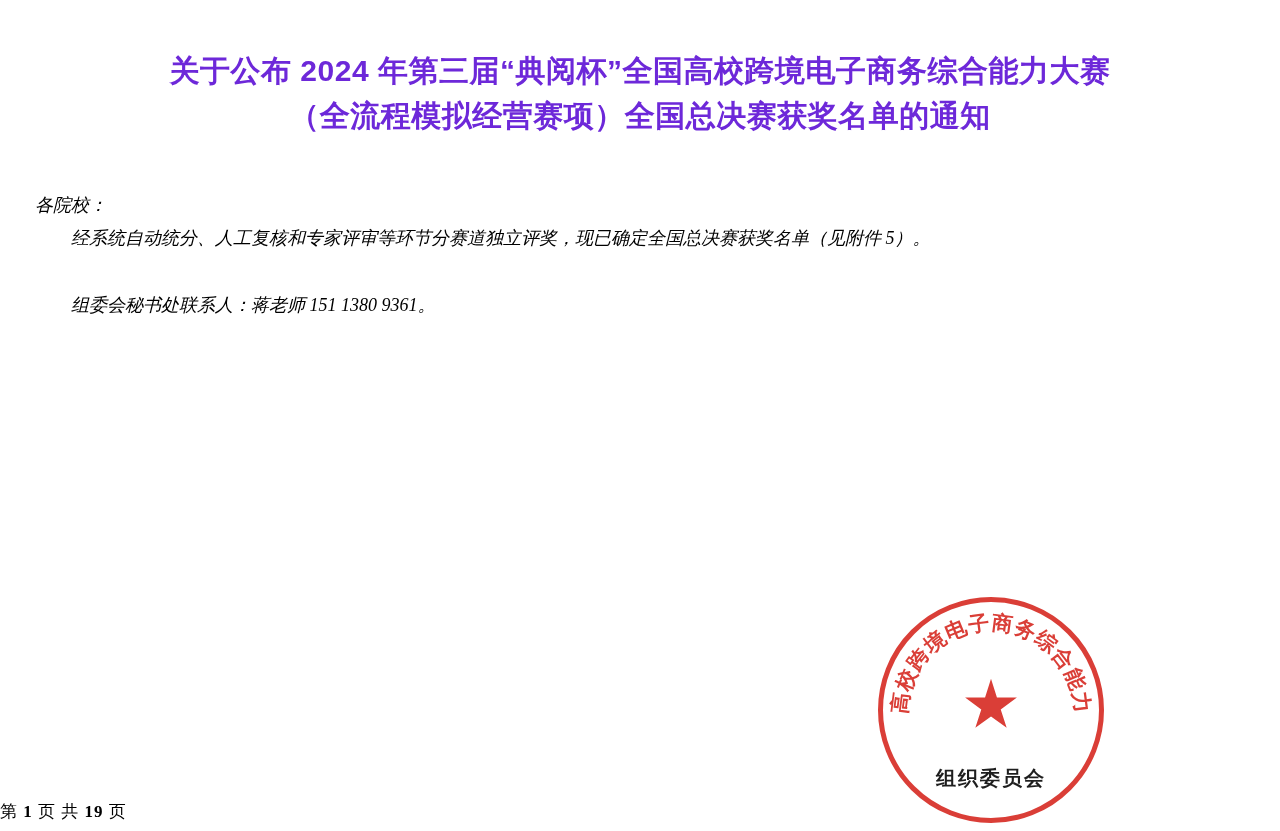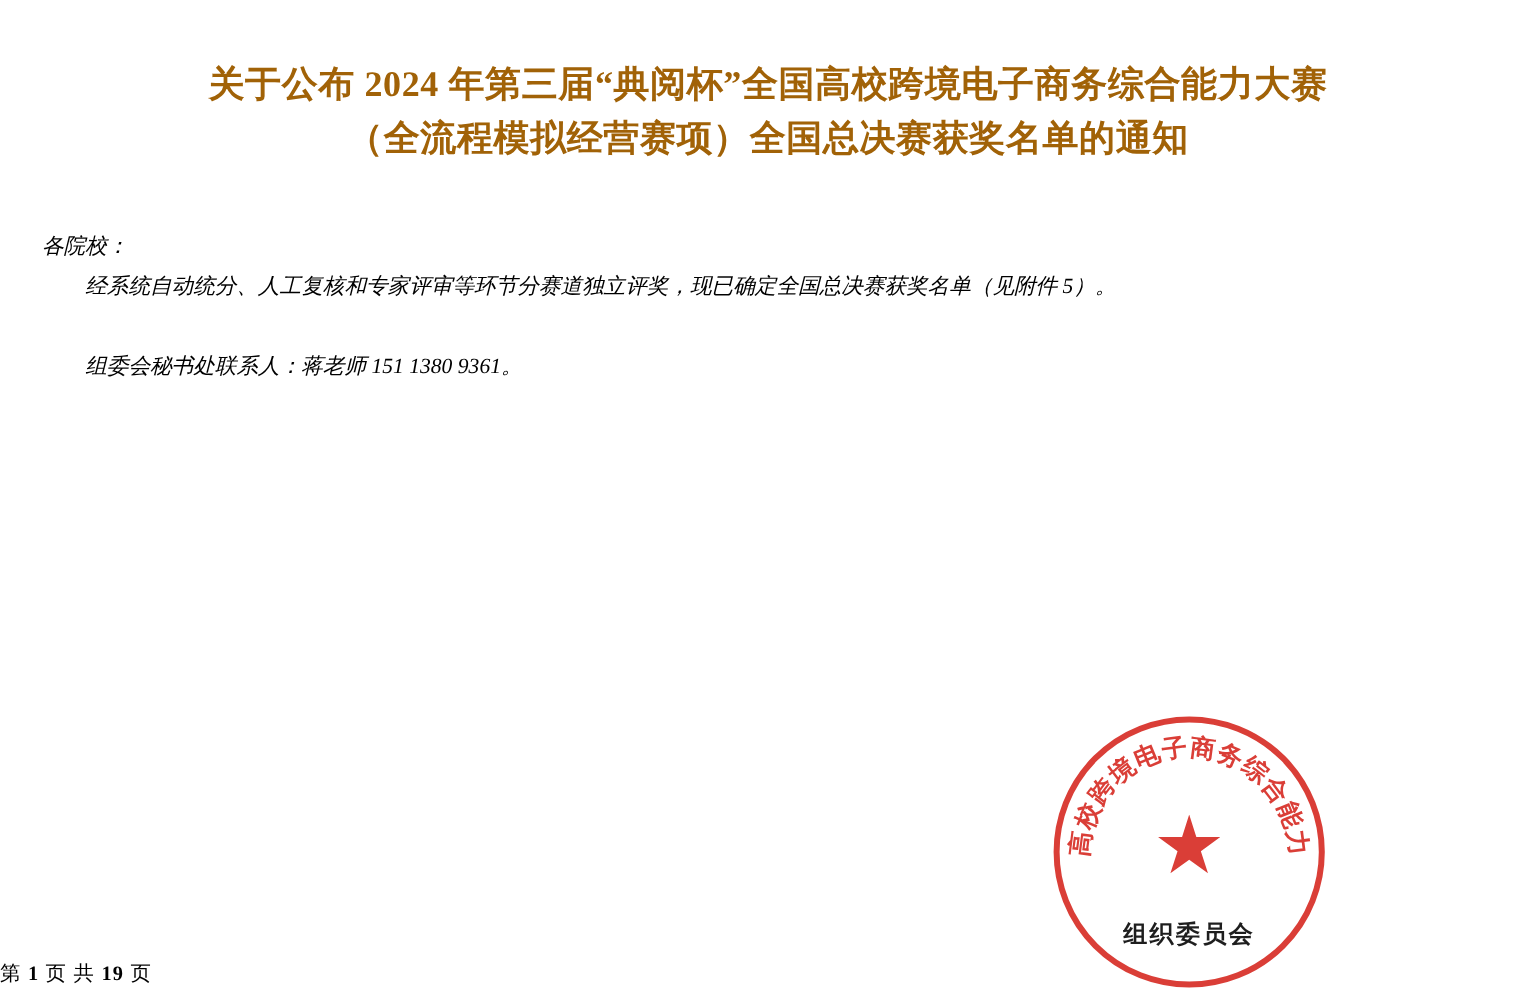--- a/index.html
+++ b/index.html
@@ -15,28 +15,28 @@
     overflow: hidden;
     position: relative;
   }
   .page {
     position: relative;
     width: 1280px;
     height: 831px;
     box-sizing: border-box;
   }
   .doc-title {
-    color: #a16207;
+    color: #6d28d9;
     font-weight: bold;
     text-align: center;
     font-size: 30px;
     line-height: 1.5;
     letter-spacing: 0.5px;
     padding: 48px 60px 0 60px;
-    font-family: Liberation Serif, serif;
+    font-family: Liberation Sans, sans-serif;
   }
   .title-line {
     display: block;
     white-space: nowrap;
   }
   .body-text {
     padding: 0 44px 0 35px;
     margin-top: 52px;
     font-size: 18px;
     line-height: 1.72;

